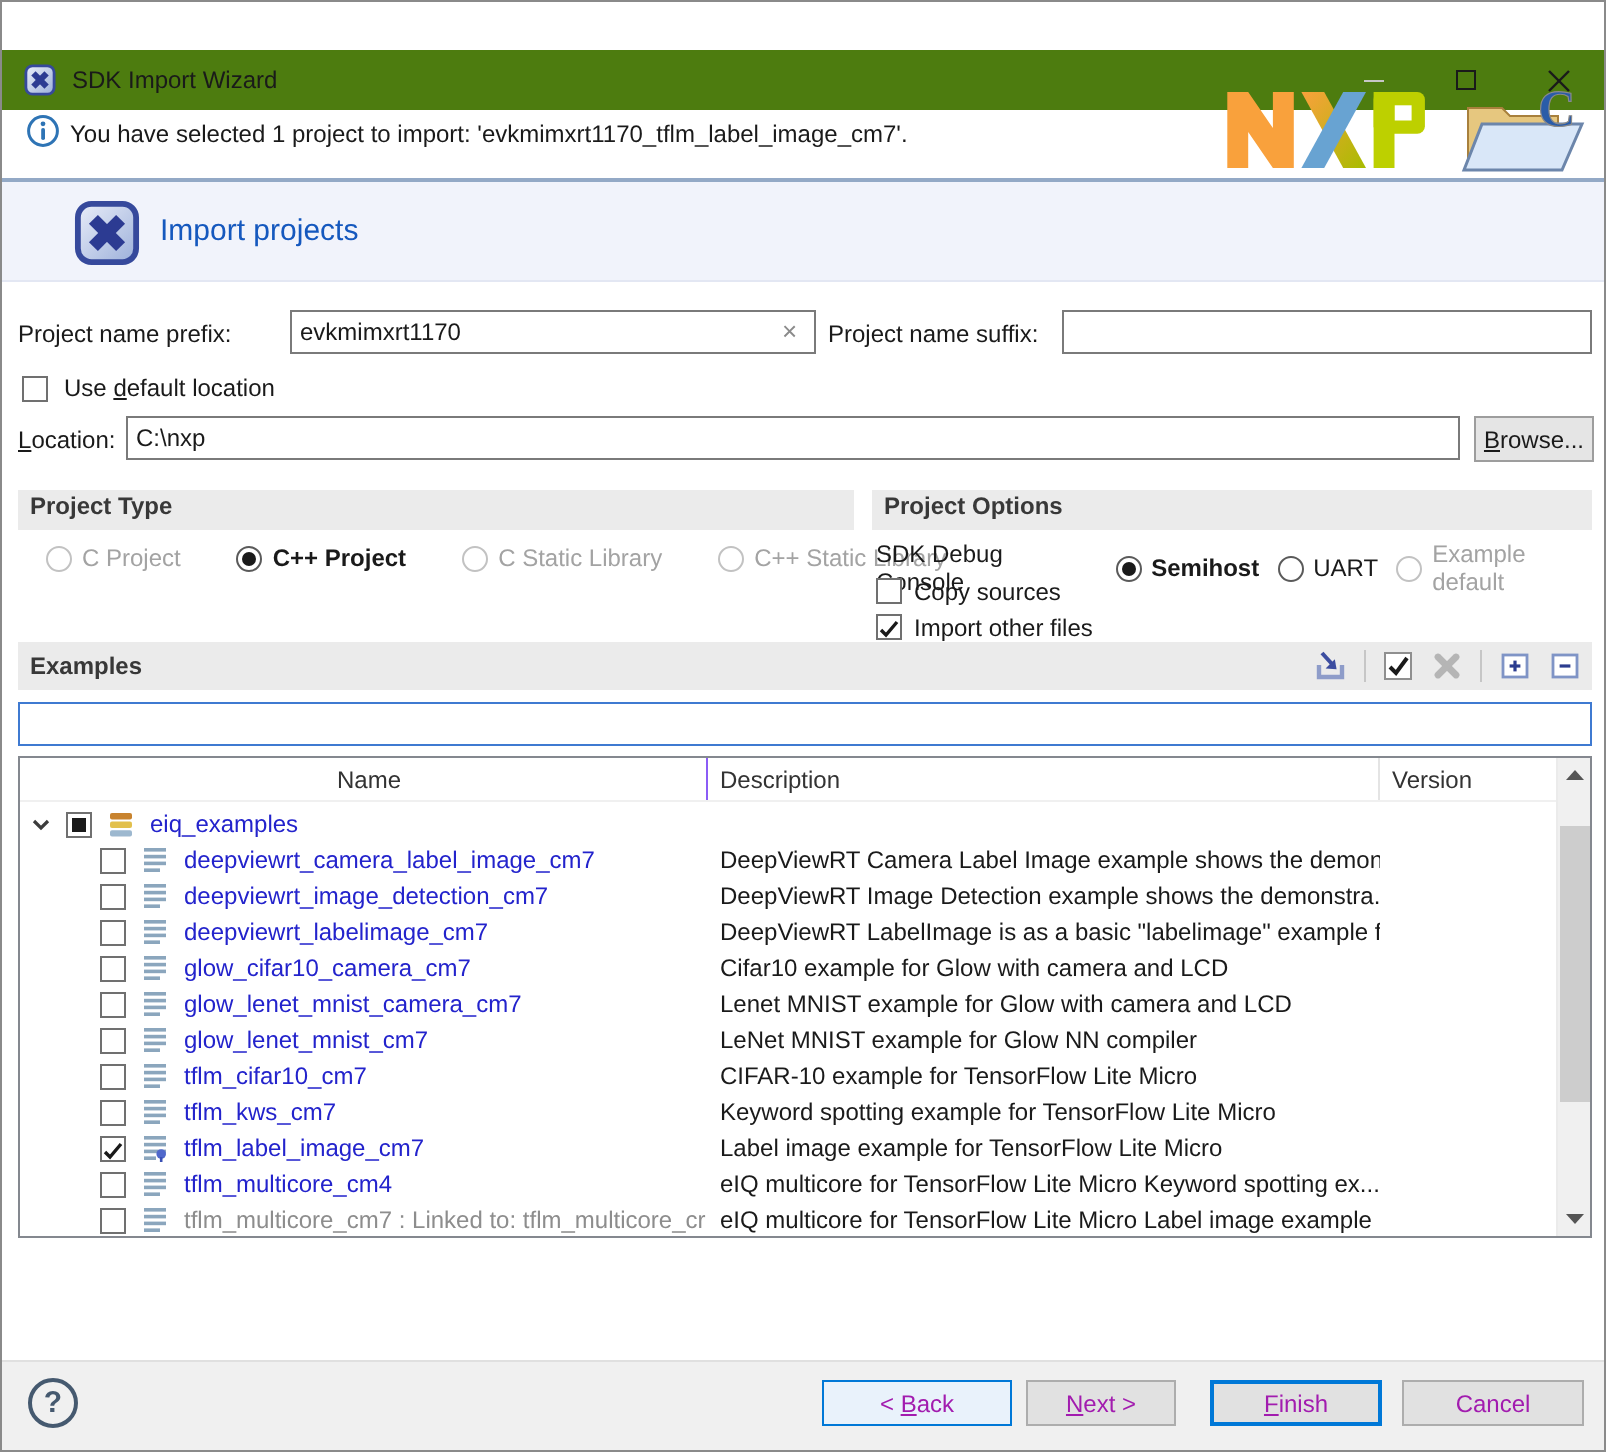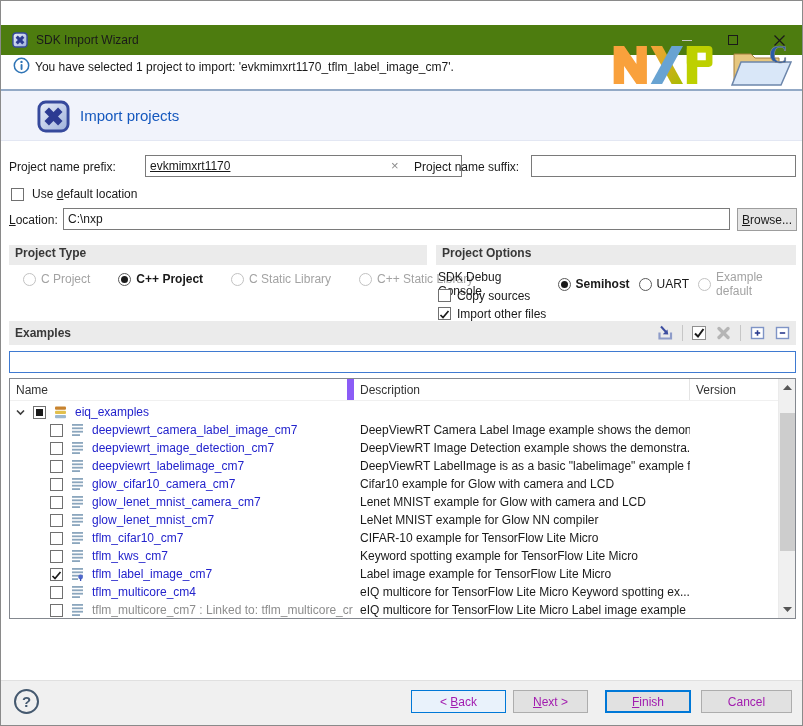--- a/index.html
+++ b/index.html
@@ -23,21 +23,21 @@
   .nxp-logo { position:absolute; left:608px; top:45px; line-height:0; }
   .folder-logo { position:absolute; left:726px; top:40px; line-height:0; }
   .blue-rule { position:absolute; top:88px; left:0; right:0; height:2px; background:#93a9c6; }
   
   .banner { position:absolute; top:90px; left:0; right:0; height:50px; background:#f1f3fb; border-bottom:1px solid #e3e7f3; }
   .banner-icon { position:absolute; left:36px; top:99px; width:33px; height:33px; line-height:0; }
   .banner-title { position:absolute; left:79px; top:106px; font-size:15px; font-weight:normal; color:#1558be; }
   
   .flabel { position:absolute; }
   .inp { position:absolute; height:22px; border:1px solid #7a7a7a; background:#fff; font:inherit; padding:0 4px; color:#1a1a1a; outline:none; }
-  #inp-prefix { left:144px; top:154px; width:317px; padding-right:18px;text-decoration:underline; }
+  #inp-prefix { left:144px; top:154px; width:263px; padding-right:18px; }
   .clear-x { position:absolute; left:390px; top:158px; color:#8b8b8b; font-size:13px; line-height:13px; cursor:default; }
   #lbl-prefix { left:8px; top:159px; }
   #lbl-suffix { left:413px; top:159px; }
   #inp-suffix { left:530px; top:154px; width:265px; }
   #chk-defloc { position:absolute; left:10px; top:186px; display:flex; align-items:center; gap:8px; }
   .cb { display:inline-block; width:13px; height:13px; border:1px solid #707070; background:#fff; flex:none; line-height:0; text-align:center; }
   #lbl-location { left:8px; top:212px; }
   #inp-location { left:62px; top:207px; width:667px; }
   #btn-browse { position:absolute; left:736px; top:207px; width:60px; height:23px; background:#e5e5e5; border:1px solid #9d9d9d; font:inherit; color:#1a1a1a; }
   .ac { text-decoration: underline; }
@@ -60,21 +60,21 @@
   #ex-header { position:absolute; left:8px; top:320px; width:787px; height:24px; background:#ebebeb; display:flex; align-items:center; }
   #ex-title { font-weight:bold; color:#383838; padding-left:6px; }
   #ex-toolbar { margin-left:auto; display:flex; align-items:center; gap:8px; padding-right:5px; }
   .tbtn { line-height:0; }
   .tsep { width:1px; height:16px; background:#c6c6c6; }
   #inp-filter { left:8px; top:350px; width:787px; height:22px; border:1px solid #3f7ad1; }
   
   .table { position:absolute; left:8px; top:377px; width:787px; height:241px; border:1px solid #84888f; background:#fff; }
   .thead { position:absolute; top:0; left:0; right:17px; height:22px; display:flex; border-bottom:1px solid #f0f0f0; }
   .th { padding:4px 0 0 6px; color:#333; overflow:hidden; }
-  .th-name { width:344px; border-right:7px solid #8b5cf6; }
+  .th-name { width:344px; border-right:1px solid #8b5cf6;text-align:center; }
   .th-desc { width:336px; border-right:1px solid #e4e4e4; }
   .th-ver  { flex:1; }
   .tbody { position:absolute; top:24px; left:0; right:17px; bottom:0; overflow:hidden; }
   .tree-row { height:18px; display:flex; align-items:center; }
   .c-name { width:344px; flex:none; display:flex; align-items:center; overflow:hidden; white-space:nowrap; }
   .c-name.lv0 { padding-left:5px; }
   .c-name.lv1 { padding-left:40px; }
   .chev { line-height:0; margin-right:7px; }
   .rowcb { width:13px; height:13px; border:1px solid #707070; background:#fff; flex:none; line-height:0; text-align:center; }
   .rowcb.partial { padding:2px; }

